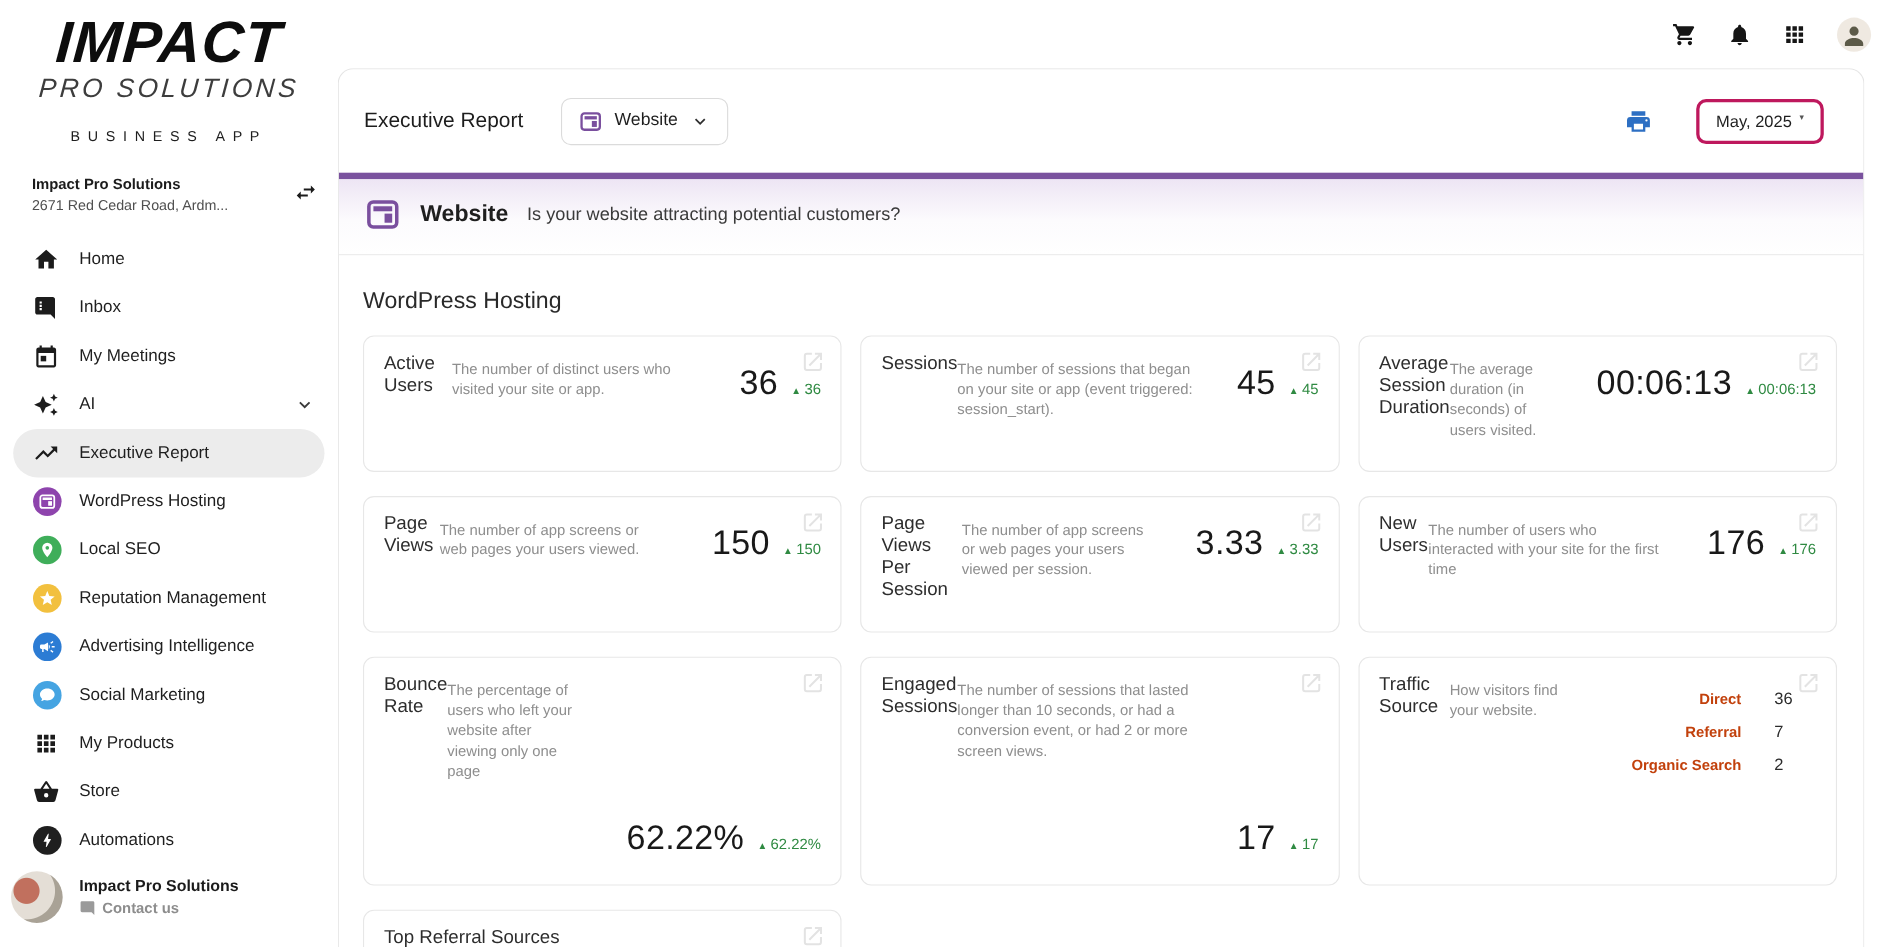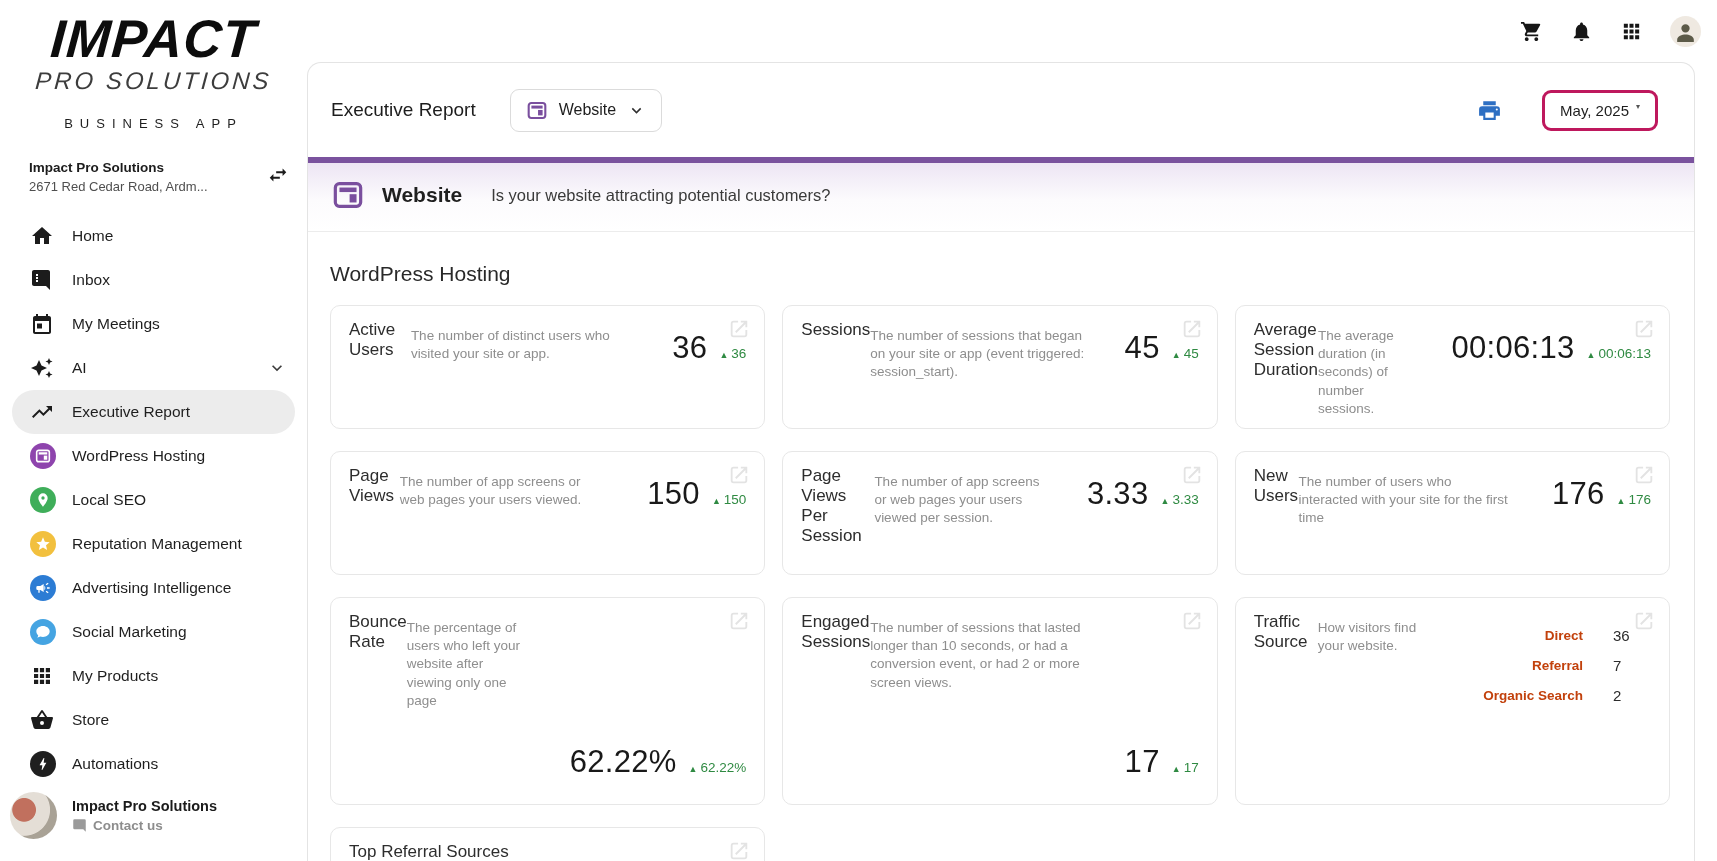--- a/index.html
+++ b/index.html
@@ -64,21 +64,21 @@
                  display: flex; align-items: center; gap: 7px; font-size: 15px; color: #1e1e1e;
                  cursor: pointer; background: #fff; }
   .date-select .ds-caret { font-size: 8px; color: #555; margin-top: -8px; }
   .purple-bar { height: 6px; background: #7A529E; flex: none; }
   .section-header { flex: none; display: flex; align-items: center; gap: 17px;
                     padding: 16px 36px 20px 23px; border-bottom: 1px solid #ECECEC;
                     background: linear-gradient(180deg, #EDE5F4 0%, #FCFBFD 55%, #FFF 100%); }
   .ws-icon { width: 34px; height: 32px; color: #7A4F9E; flex: none; }
   .ws-icon svg { width: 100%; height: 100%; }
   .ws-title { font-size: 21px; font-weight: 700; color: #1f1f1f; }
-  .ws-sub { font-size: 16.5px; color: #3a3a3a; margin-left: 12px; }
+  .ws-sub { font-size: 16.5px; color: #3a3a3a; }
 
   .content { flex: 1; padding: 0 24px 0 22px; overflow: hidden; }
   .group-title { font-size: 21px; font-weight: 500; color: #292929; margin: 30px 0 19px; }
   .cards-grid { display: grid; grid-template-columns: repeat(3, 1fr); column-gap: 17px; row-gap: 22px; }
   .card { position: relative; background: #fff; border: 1px solid #E7E7E7; border-radius: 10px;
           padding: 14px 18px; display: flex; flex-direction: row; }
   .card.small { height: 124px; }
   .card.tall { height: 208px; }
   .card.partial { height: 120px; }
   .card-title { font-size: 17px; color: #2d2d2d; }
@@ -327,21 +327,21 @@
                   <span>45</span>
                 </span>
               </div>
               <span class="ext-icon"><svg viewBox="0 0 24 24" fill="currentColor" width="100%" height="100%">
                   <path d="M18 19H6a1 1 0 0 1-1-1V6a1 1 0 0 1 1-1h5V3H6a3 3 0 0 0-3 3v12a3 3 0 0 0 3 3h12a3 3 0 0 0 3-3v-5h-2v5a1 1 0 0 1-1 1z"></path>
                   <path d="M14 3v2h3.59l-9.83 9.83 1.41 1.41L19 6.41V10h2V3h-7z"></path>
                 </svg></span>
             </div>
             <div class="card small">
               <div class="card-title">Average Session Duration</div>
-              <div class="card-desc">The average duration (in seconds) of number sessions.</div>
+              <div class="card-desc">The average duration (in seconds) of users visited.</div>
               <div class="value-row">
                 <span class="metric-value">00:06:13</span>
                 <span class="delta">
                   <span class="tri">▲</span>
                   <span>00:06:13</span>
                 </span>
               </div>
               <span class="ext-icon"><svg viewBox="0 0 24 24" fill="currentColor" width="100%" height="100%">
                   <path d="M18 19H6a1 1 0 0 1-1-1V6a1 1 0 0 1 1-1h5V3H6a3 3 0 0 0-3 3v12a3 3 0 0 0 3 3h12a3 3 0 0 0 3-3v-5h-2v5a1 1 0 0 1-1 1z"></path>
                   <path d="M14 3v2h3.59l-9.83 9.83 1.41 1.41L19 6.41V10h2V3h-7z"></path>

